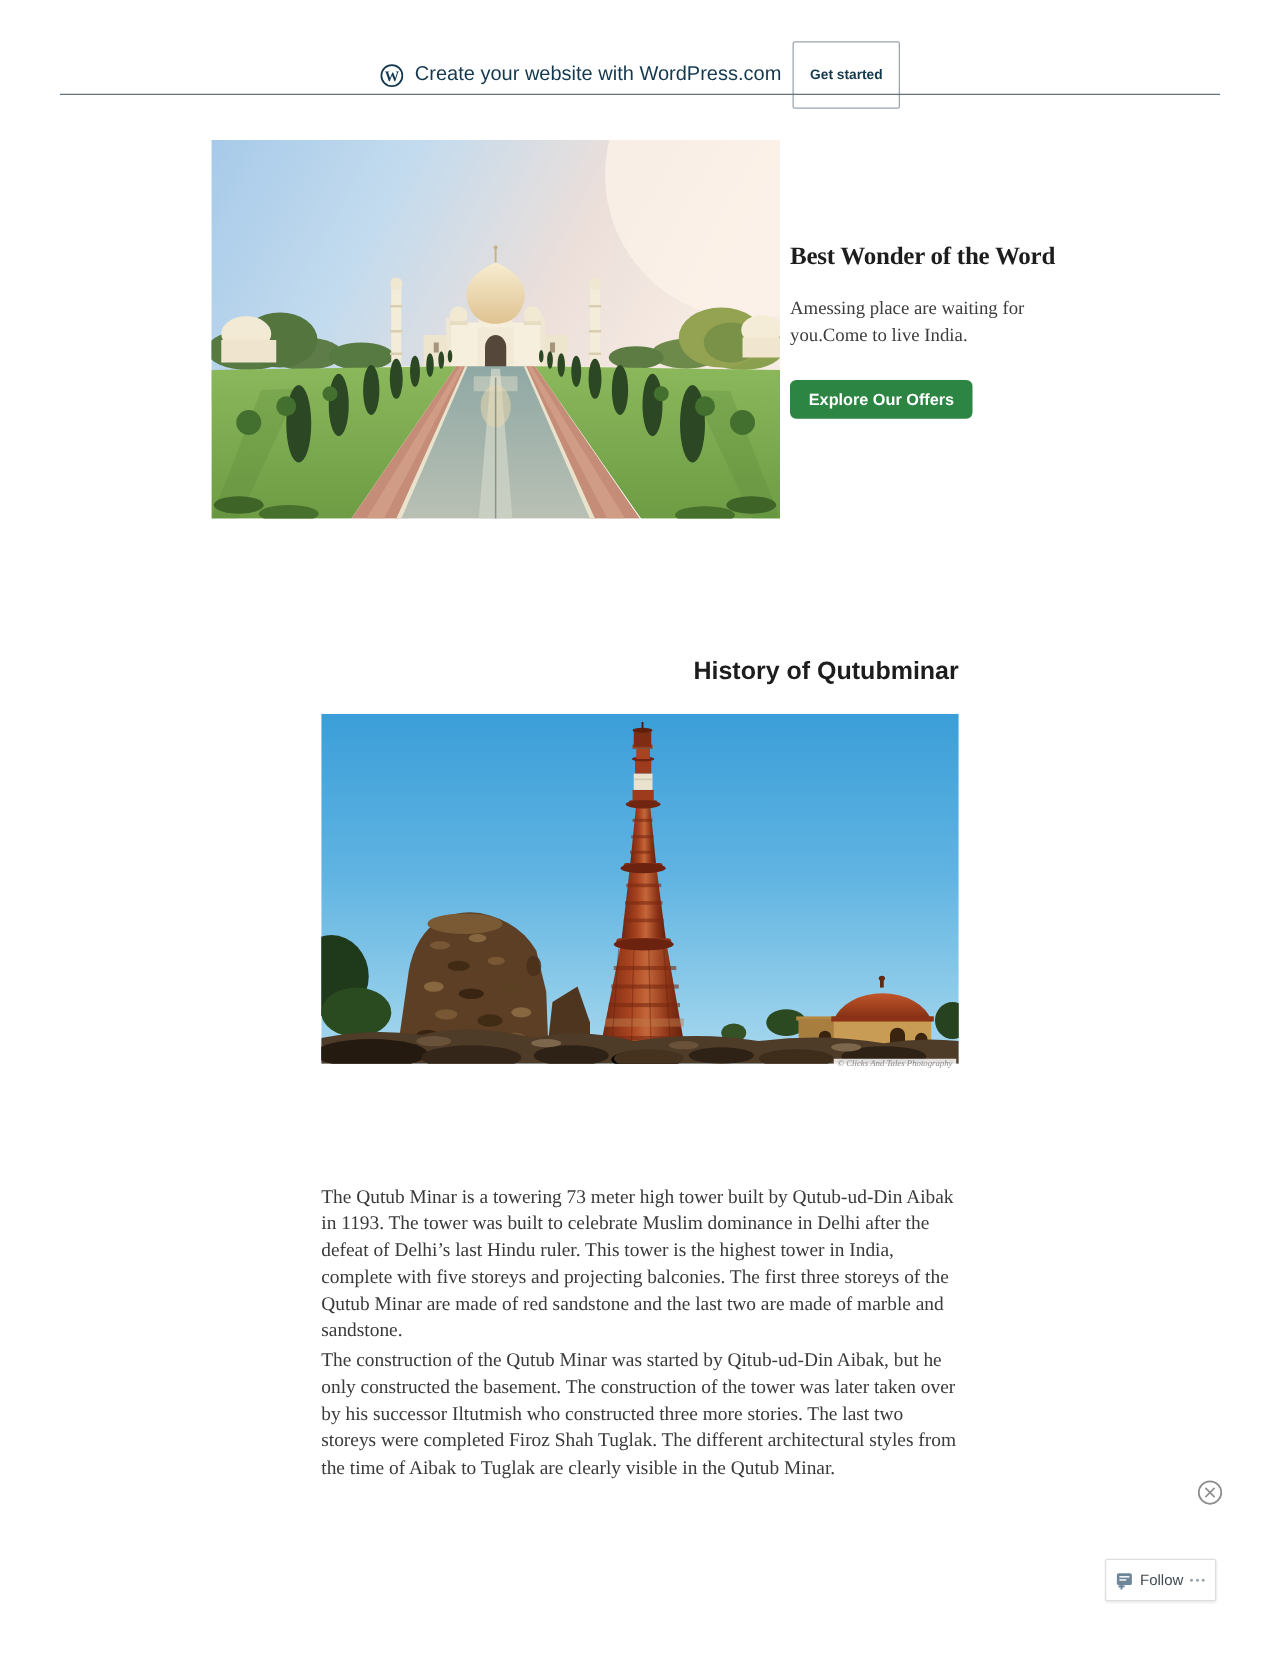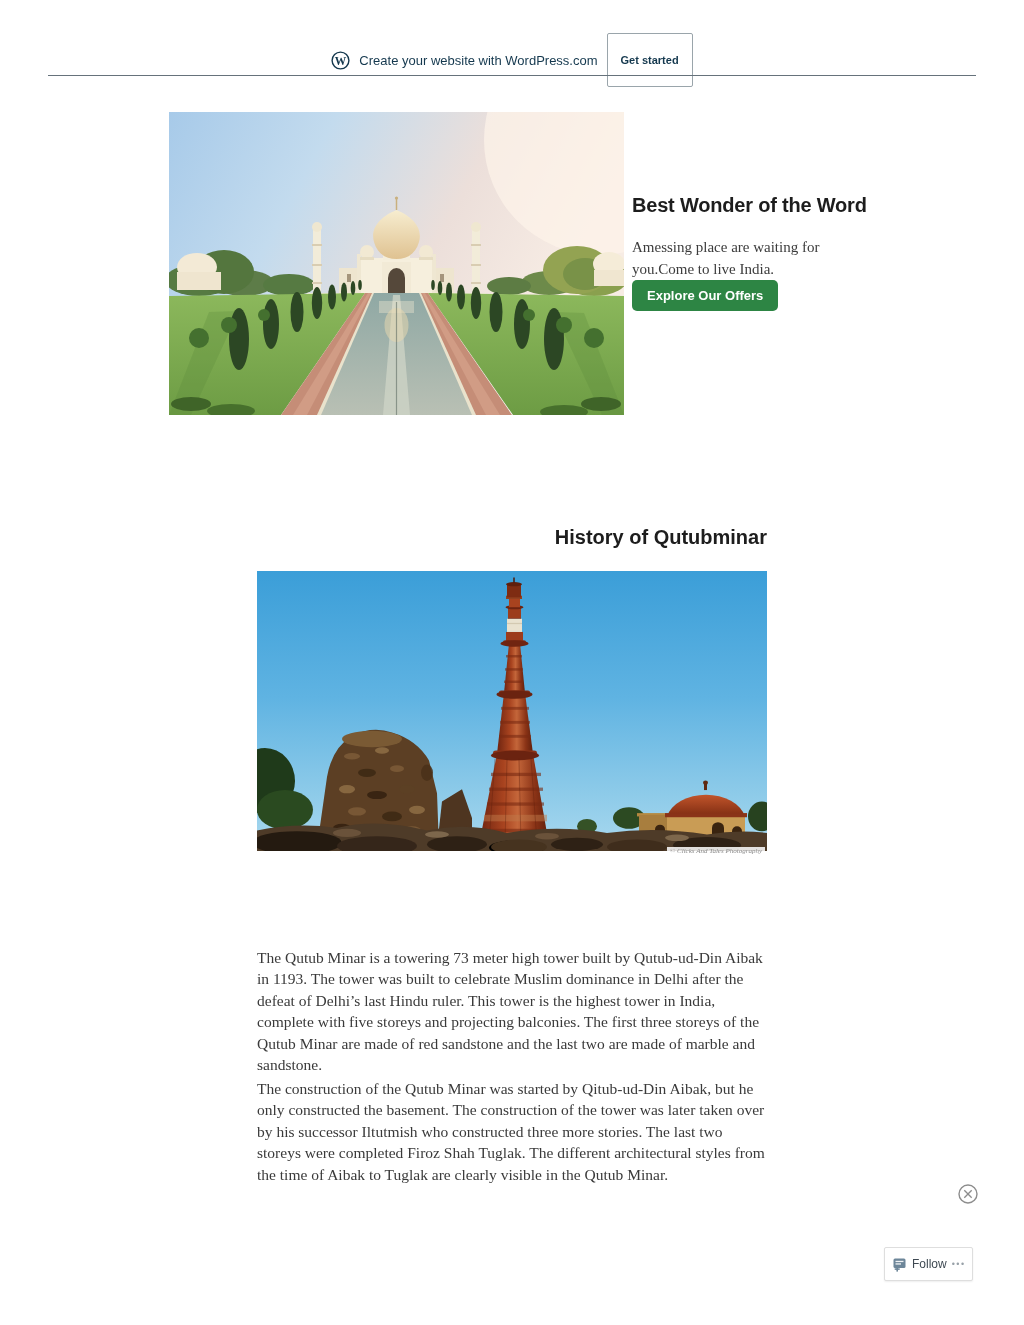--- a/index.html
+++ b/index.html
@@ -2,33 +2,33 @@
 <html><head>
 <meta charset="utf-8">
 <style>
   html,body{margin:0;padding:0;background:#ffffff;}
   #page{position:relative;width:1024px;height:1325px;background:#ffffff;overflow:hidden;
         font-family:"Liberation Sans",sans-serif;}
 
   
   .topbar{position:absolute;top:46px;left:0;right:0;height:28px;display:flex;
           align-items:center;justify-content:center;gap:9px;}
-  .topbar-text{font-size:13px;color:#14384e;}
+  .topbar-text{font-size:16px;color:#14384e;}
   .get-started{display:inline-block;padding:20px 13px;border:1px solid #9aa5ab;border-radius:2px;
                background:#fff;font-size:11px;font-weight:bold;color:#14384e;cursor:pointer;}
   .topbar-divider{position:absolute;top:75px;left:48px;width:928px;height:1px;background:#66727b;}
 
   
   .hero-img{position:absolute;left:169px;top:112px;width:455px;height:303px;overflow:hidden;}
   .hero-img svg{display:block;width:100%;height:100%;}
   .hero-text{position:absolute;left:632px;top:194px;width:280px;}
-  .hero-title{margin:0;font-size:20px;font-weight:bold;color:#1d1d1d;letter-spacing:-0.2px;}
+  .hero-title{margin:0;font-size:20px;font-weight:bold;color:#1d1d1d;letter-spacing:-0.2px;font-family:Liberation Serif, serif;}
   .hero-sub{margin-top:19px;width:216px;font-family:"Liberation Serif",serif;
             font-size:15px;line-height:22px;color:#3c3c3c;}
-  .hero-btn{display:inline-block;border:none;background:#2d8544;color:#ffffff;
+  .hero-btn{margin-top:24px;display:inline-block;border:none;background:#2d8544;color:#ffffff;
             font-family:"Liberation Sans",sans-serif;font-size:13px;font-weight:bold;
             padding:8px 15px;border-radius:5px;cursor:pointer;}
 
   
   .section-heading{position:absolute;left:257px;top:526px;width:510px;text-align:right;
                    font-size:20px;font-weight:bold;color:#1d1d1d;}
   .article-img{position:absolute;left:257px;top:571px;width:510px;height:280px;}
   .article-img svg{display:block;width:100%;height:100%;}
   .watermark{position:absolute;right:2px;bottom:-4px;font-family:"Liberation Serif",serif;
              font-style:italic;font-size:7px;color:#8a8a8a;background:rgba(255,255,255,.85);

